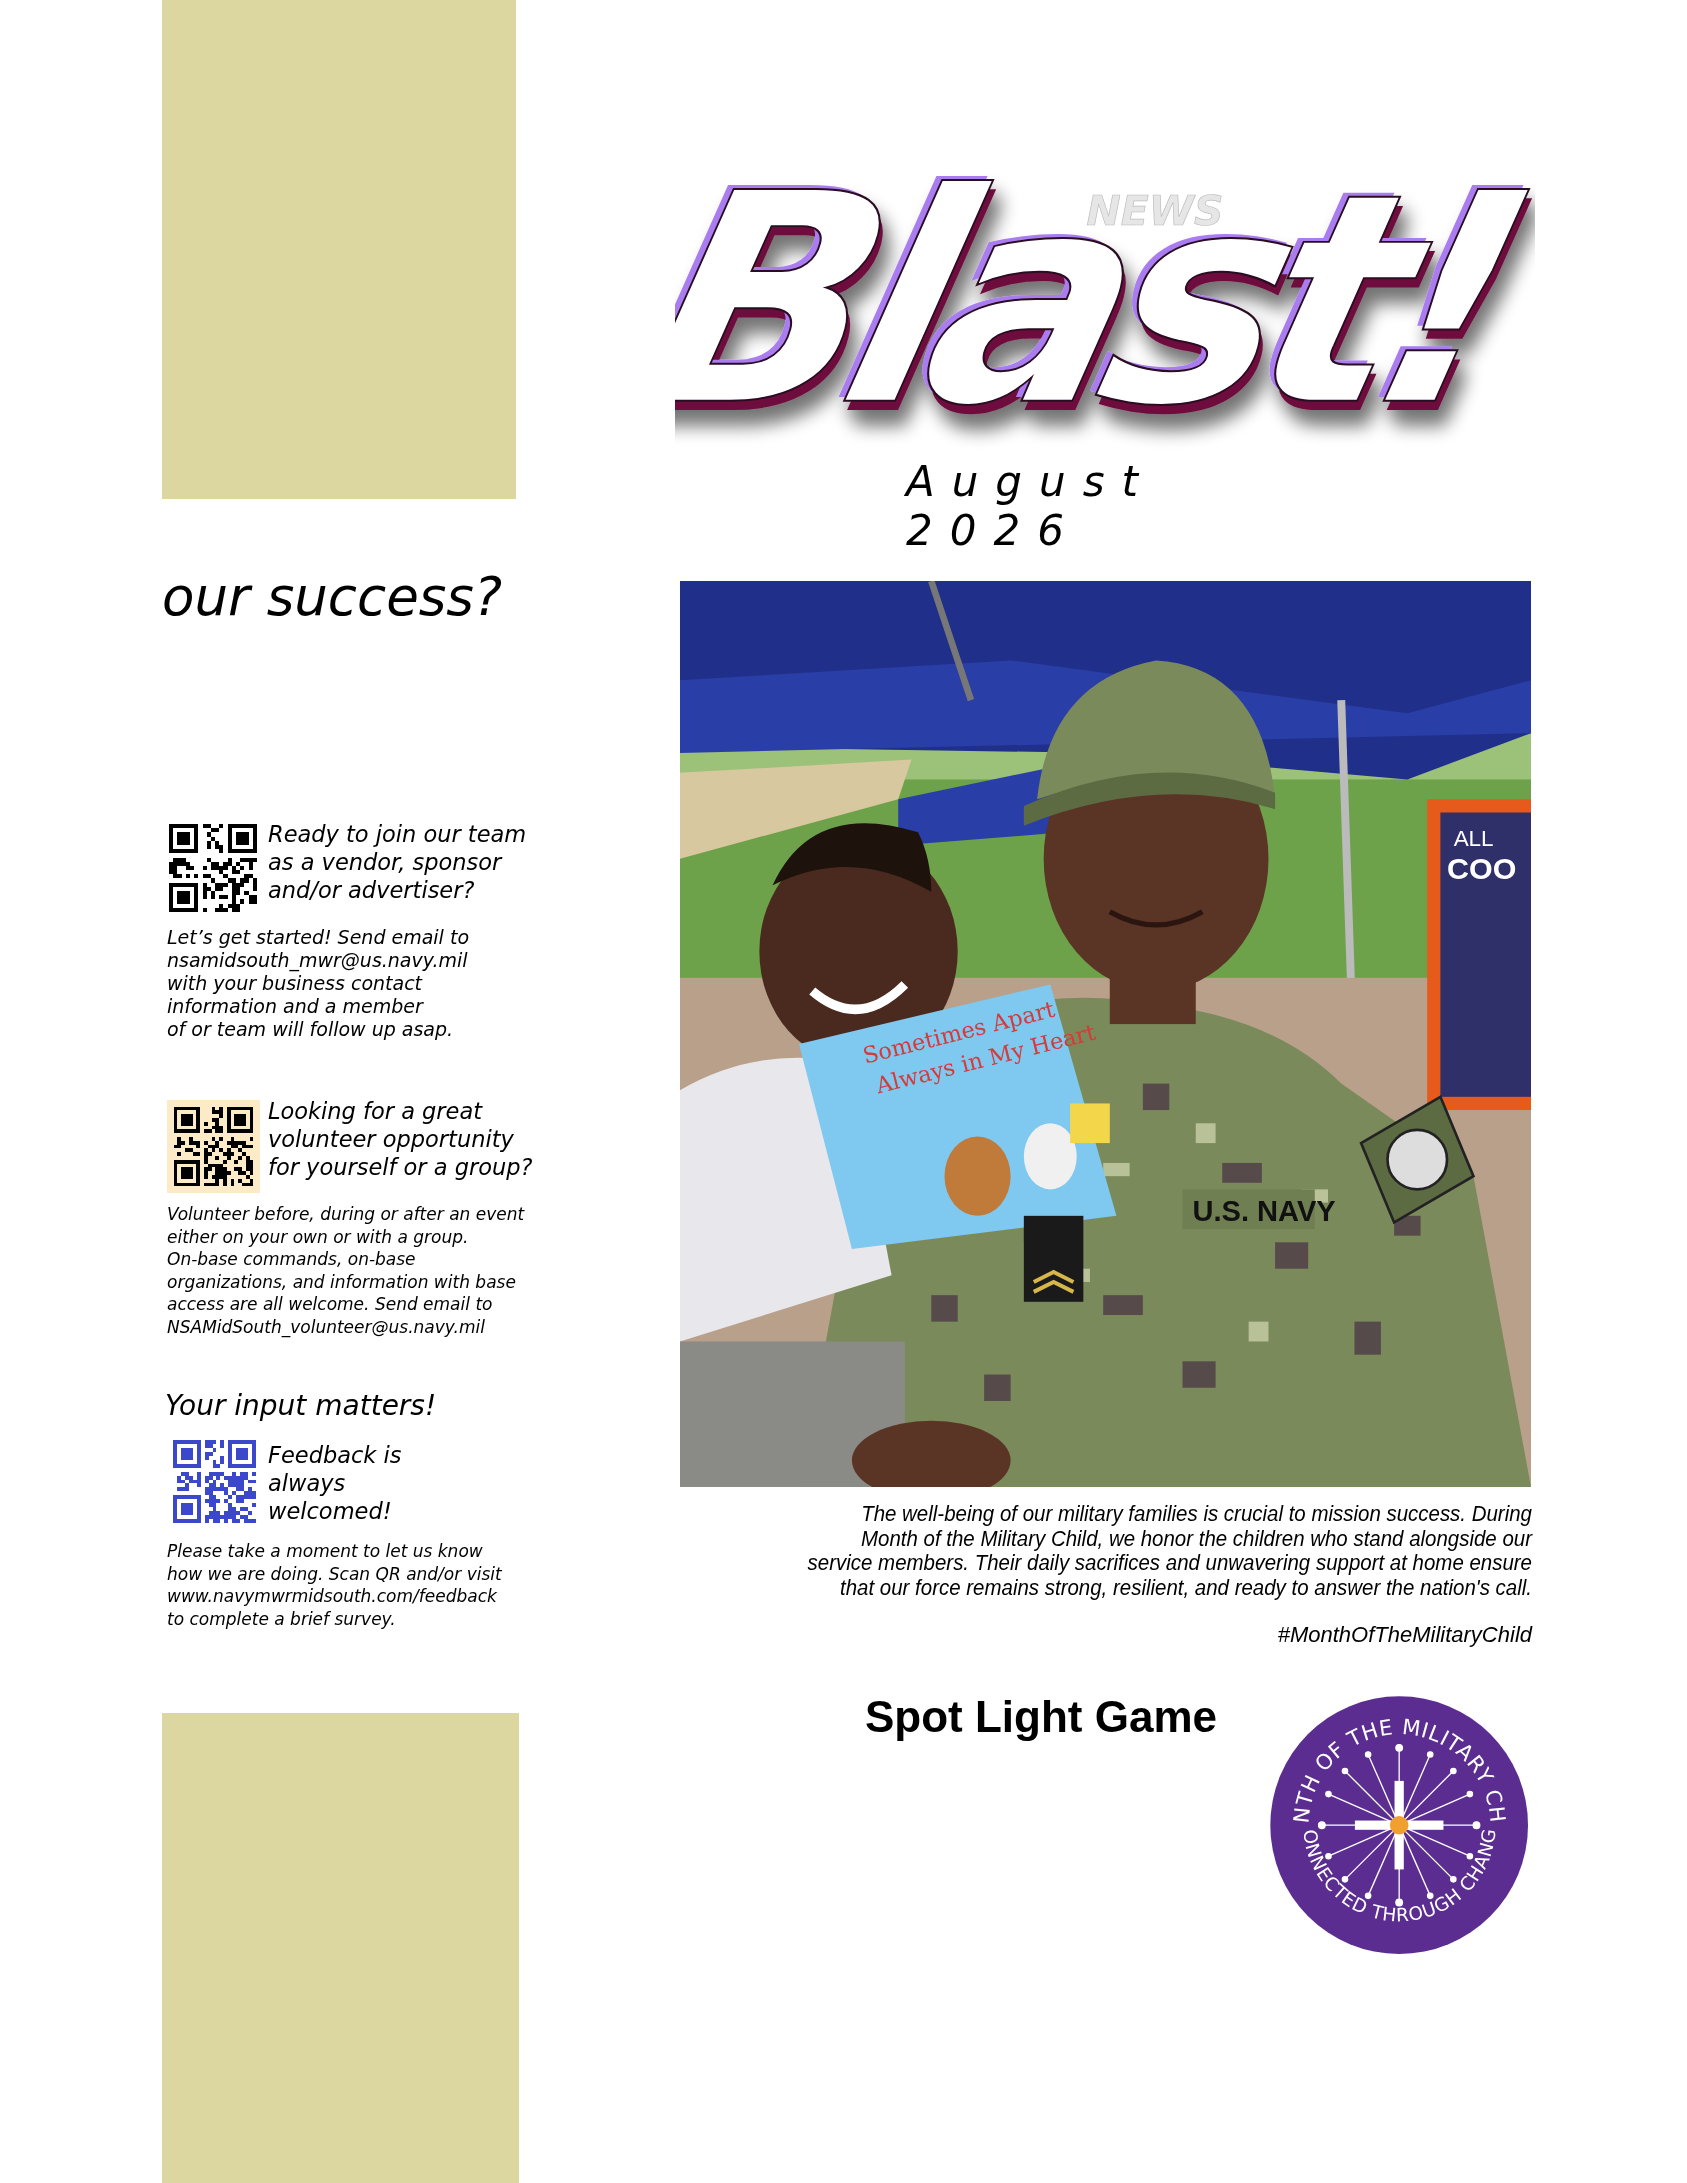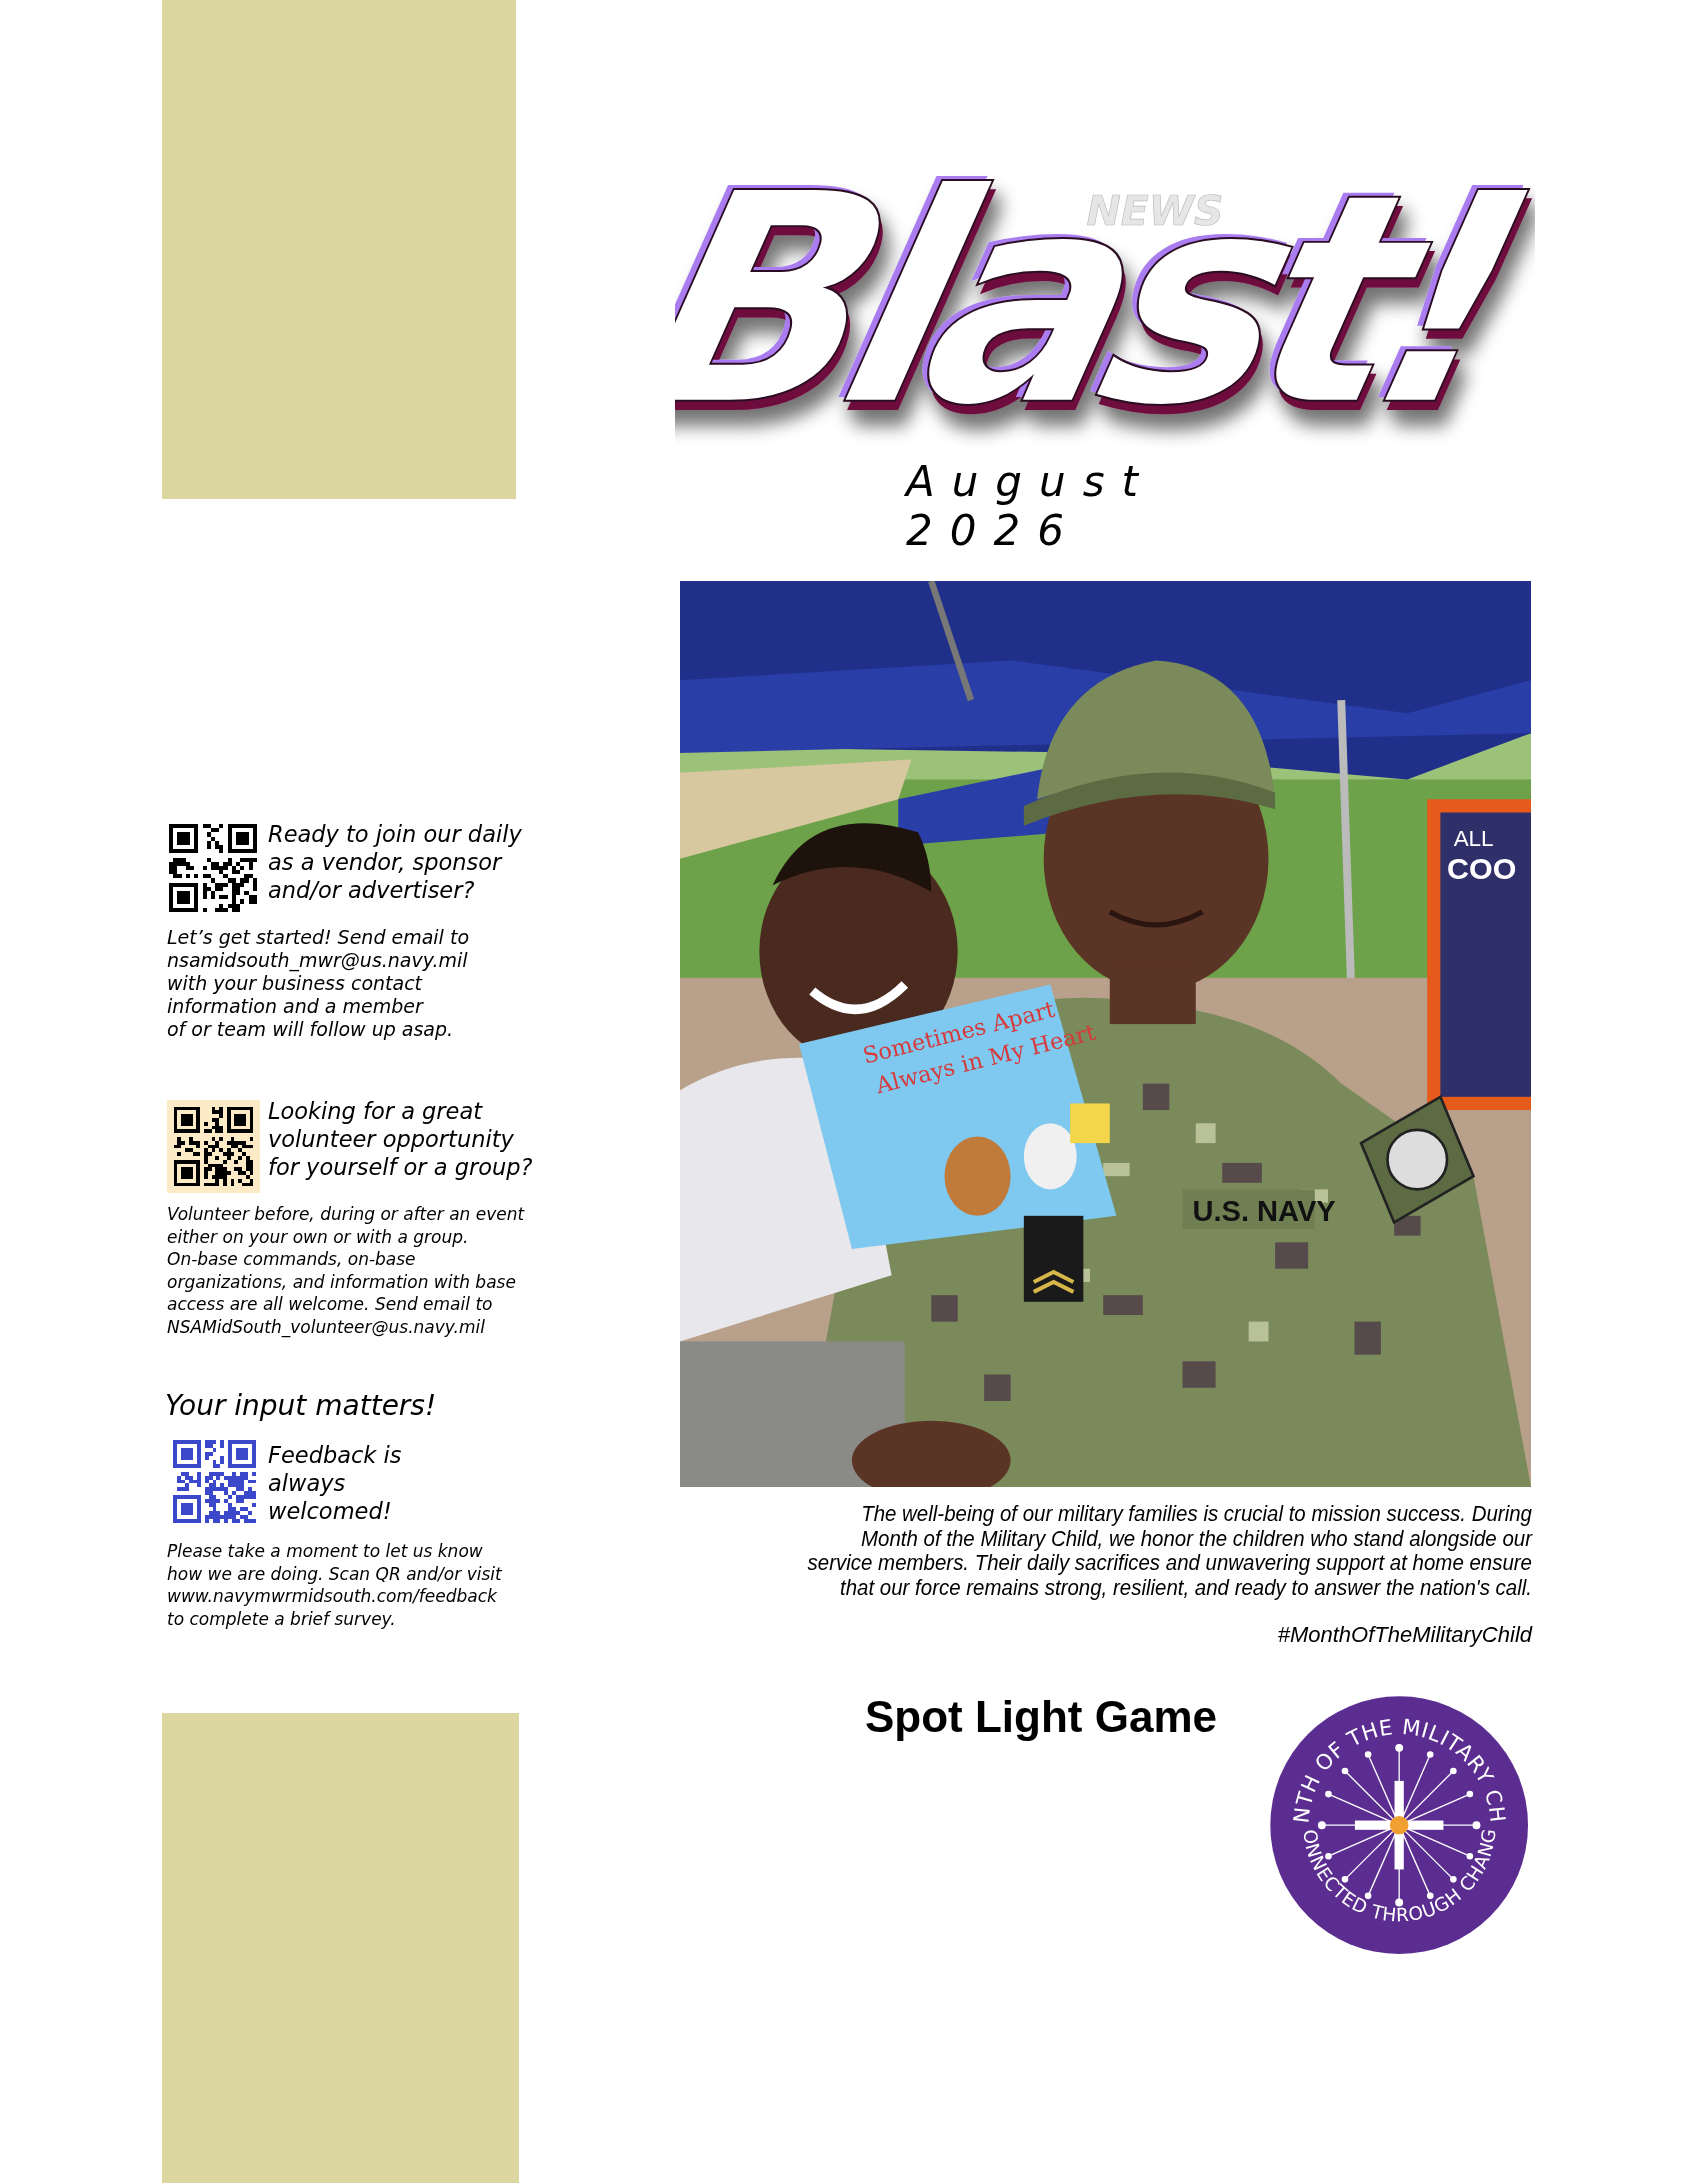--- a/index.html
+++ b/index.html
@@ -42,20 +42,21 @@
       <text x="48" y="430" font-size="440" fill="#6E0A3E" transform="skewX(-14)" letter-spacing="-30">Blast!</text>
       <text x="30" y="410" font-size="440" fill="#A97CF0" transform="skewX(-14)" letter-spacing="-30">Blast!</text>
       <text x="40" y="416" font-size="440" fill="#FFFFFF" stroke="#2a0a20" stroke-width="3" transform="skewX(-14)" letter-spacing="-30">Blast!</text>
     </g>
     <text x="622" y="150" font-family="DejaVu Sans, sans-serif" font-weight="bold" font-style="italic" font-size="62" fill="#E6E6E6" stroke="#bbb" stroke-width="1">NEWS</text>
   </svg>
 </div>
 <div class="abs" style="left:906px;top:457px;width:397px;font-size:42px;font-style:italic;letter-spacing:17px;font-family:'DejaVu Sans',sans-serif;">August 2026</div>
 
 <div class="abs ital" style="left:162px;top:566px;width:370px;">
+  <div style="font-size:53px;line-height:61px;">our success?</div>
 </div>
 
 <div class="abs" style="left:169px;top:824px;width:88px;height:88px;">
   <div class="qr" id="qr1" style="width:100%;height:100%;">
       <span style="background: rgb(0, 0, 0);"></span>
       <span style="background: rgb(0, 0, 0);"></span>
       <span style="background: rgb(0, 0, 0);"></span>
       <span style="background: rgb(0, 0, 0);"></span>
       <span style="background: rgb(0, 0, 0);"></span>
       <span style="background: rgb(0, 0, 0);"></span>
@@ -489,21 +490,21 @@
       <span style="background: rgb(0, 0, 0);"></span>
       <span></span>
       <span style="background: rgb(0, 0, 0);"></span>
       <span style="background: rgb(0, 0, 0);"></span>
       <span></span>
       <span></span>
       <span></span>
       <span></span>
     </div>
 </div>
-<div class="abs ital pre" style="left:268px;top:820px;width:278px;font-size:22.5px;line-height:28px;">Ready to join our daily
+<div class="abs ital pre" style="left:268px;top:820px;width:278px;font-size:22.5px;line-height:28px;">Ready to join our team
 as a vendor, sponsor
 and/or advertiser?</div>
 <div class="abs ital pre" style="left:167px;top:926px;width:377px;font-size:19px;line-height:23px;">Let’s get started! Send email to
 nsamidsouth_mwr@us.navy.mil
 with your business contact
 information and a member
 of or team will follow up asap.</div>
 
 <div class="abs" style="left:167px;top:1100px;width:93px;height:93px;background:#FCEBC6;padding:6.6px;box-sizing:border-box;">
   <div class="qr" id="qr2" style="width:100%;height:100%;">

